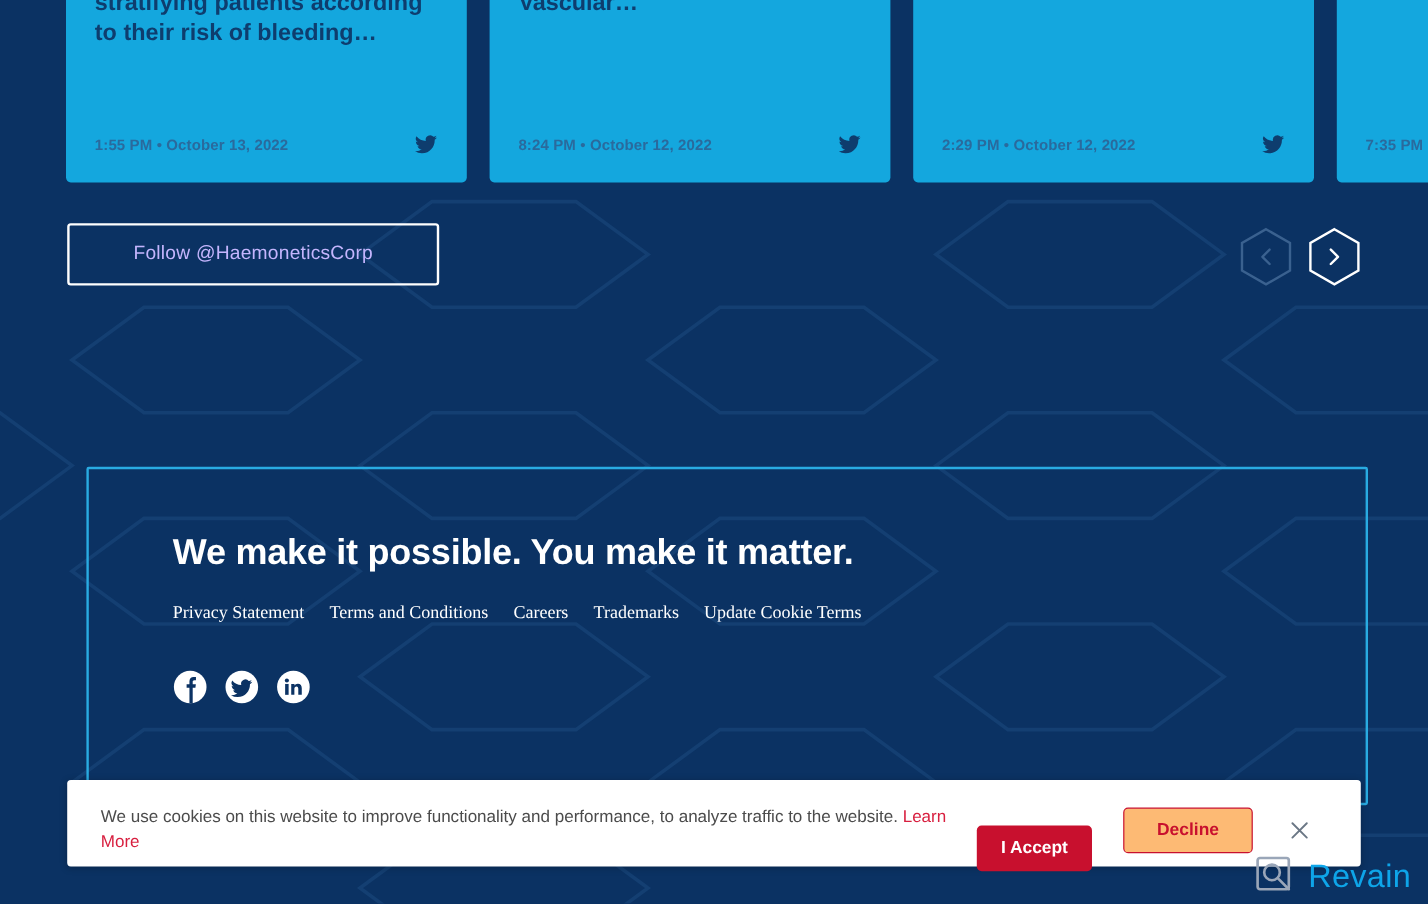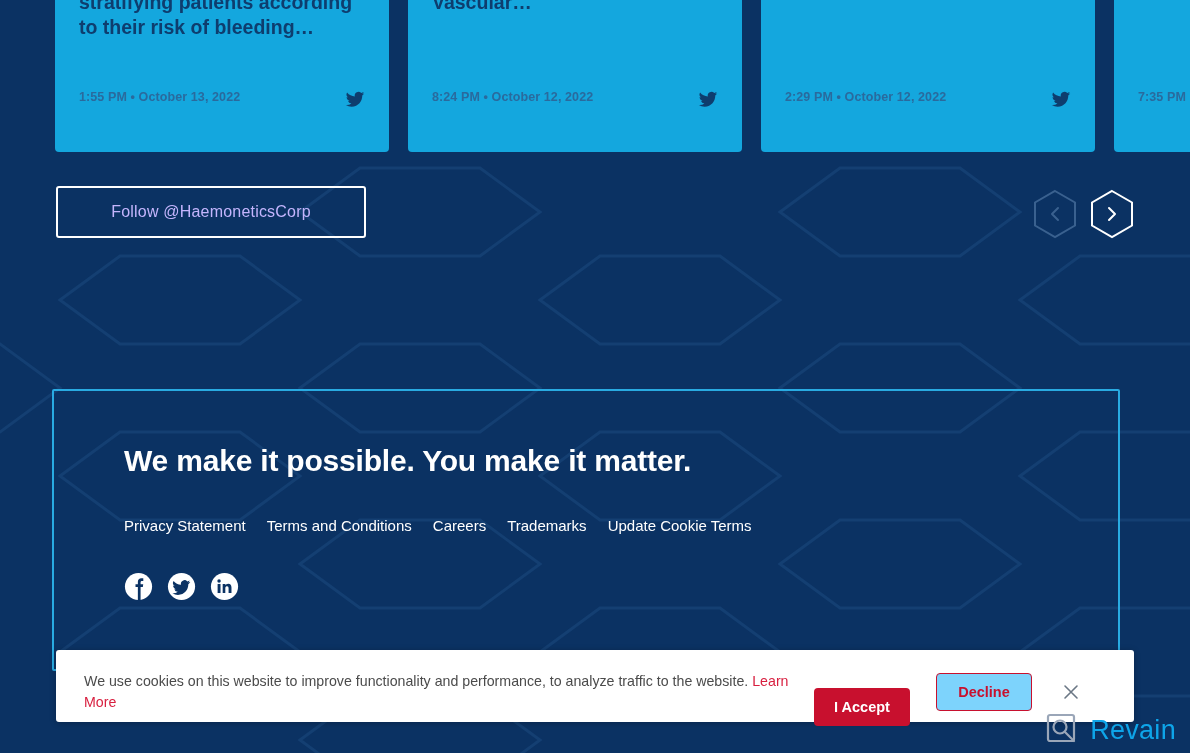--- a/index.html
+++ b/index.html
@@ -57,20 +57,21 @@
     font-size: 19.5px;
     line-height: 25.5px;
     font-weight: 700;
     flex: 1;
     overflow: hidden;
     word-break: break-word;
   }
   .tweet-foot {
     height: 62px;
     display: flex;
+    align-items: center;
     justify-content: space-between;
   }
   .tweet-date {
     color: #2a6a9d;
     font-size: 12.5px;
     font-weight: 700;
     letter-spacing: .1px;
   }
   .tweet-bird { width: 20px; height: 20px; display: block; }
 
@@ -102,41 +103,42 @@
     height: 50px;
     cursor: pointer;
   }
   .car-nav.prev { left: 1032px; }
   .car-nav.next { left: 1089px; }
   .car-nav svg { display: block; width: 46px; height: 50px; }
 
   
   .footer-panel {
     position: absolute;
-    left: 52px;
+    left: 72px;
     top: 389px;
     width: 1068px;
     height: 282px;
     border: 2px solid #29abe2;
     border-radius: 2px;
     padding: 52px 0 0 70px;
     z-index: 2;
   }
   .footer-tagline {
     color: #ffffff;
     font-size: 30px;
     font-weight: 700;
     letter-spacing: -.2px;
     line-height: 36px;
   }
   .footer-links {
-    margin-top: 38px;
+    margin-top: 24px;
     display: flex;
     align-items: center;
     gap: 21px;
+    font-family: Liberation Serif, serif;
   }
   .footer-links a {
     color: #ffffff;
     font-size: 15px;
     text-decoration: none;
     white-space: nowrap;
   }
   .social-row {
     margin-top: 38px;
     display: flex;
@@ -186,23 +188,23 @@
     border: none;
     border-radius: 4px;
     font-size: 14.5px;
     font-weight: 700;
     cursor: pointer;
     margin-right: 26px;
     font-family: "Liberation Sans", sans-serif;
     margin-top: 30px;
   }
   .btn-decline {
-    width: 96px;
+    width: 108px;
     height: 38px;
-    background: #7dd3fc;
+    background: #fdba74;
     color: #c8102e;
     border: 1.6px solid #c8102e;
     border-radius: 4px;
     font-size: 14.5px;
     font-weight: 700;
     cursor: pointer;
     margin-right: 26px;
     font-family: "Liberation Sans", sans-serif;
   }
   .btn-close {

